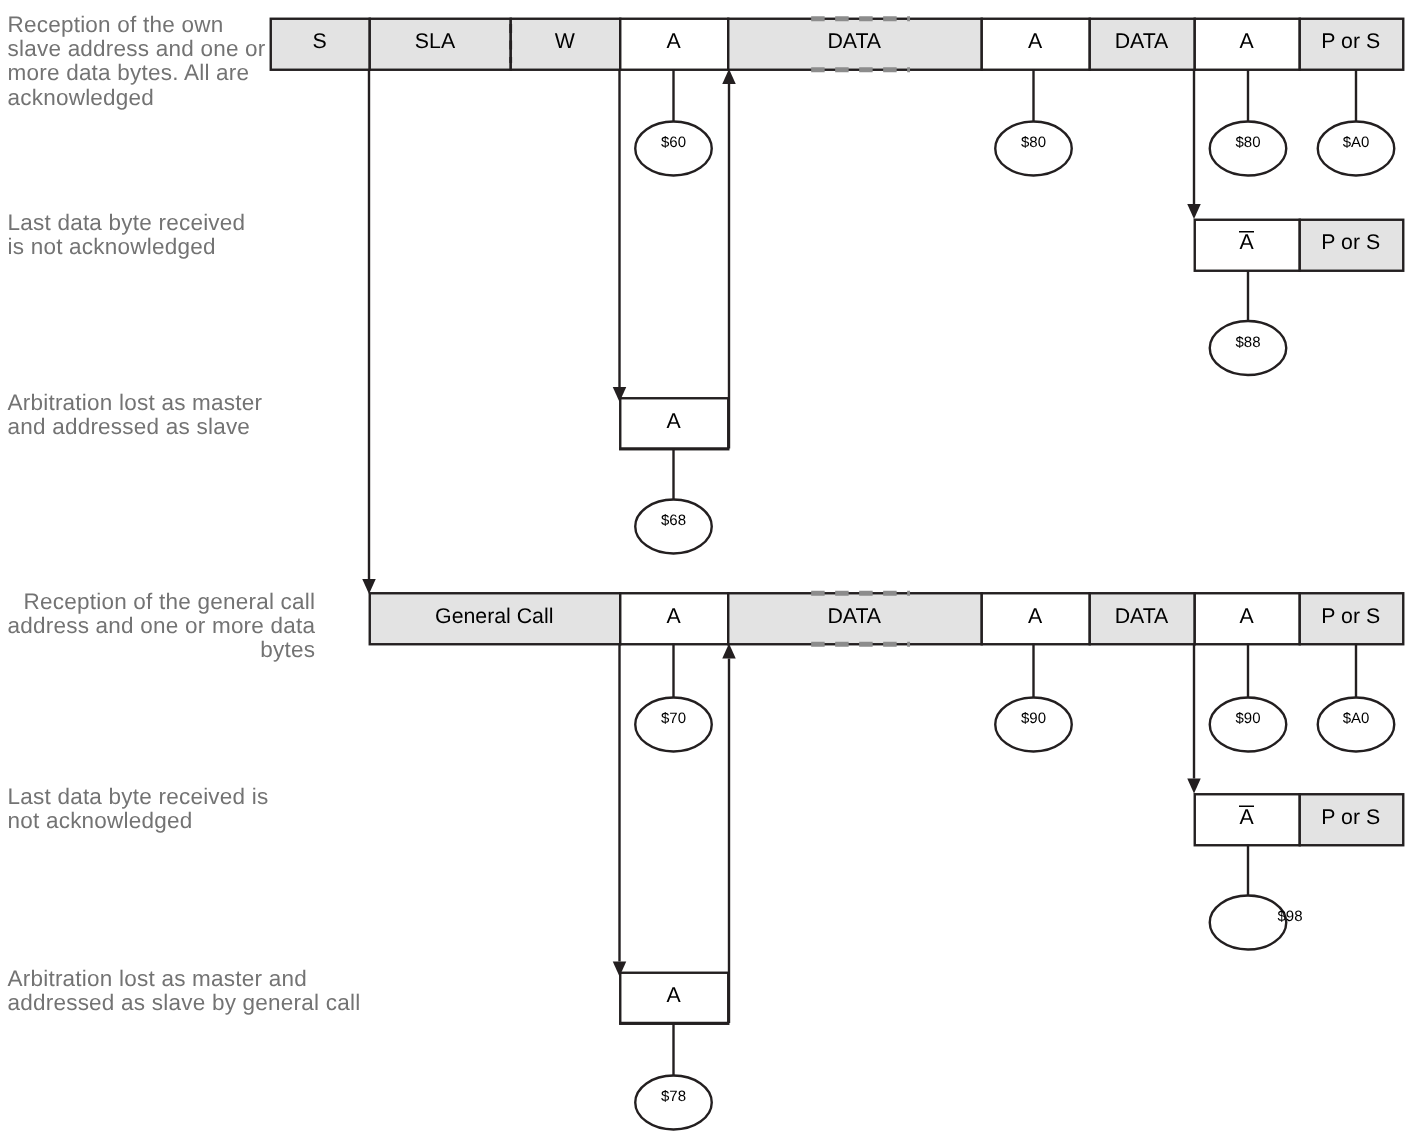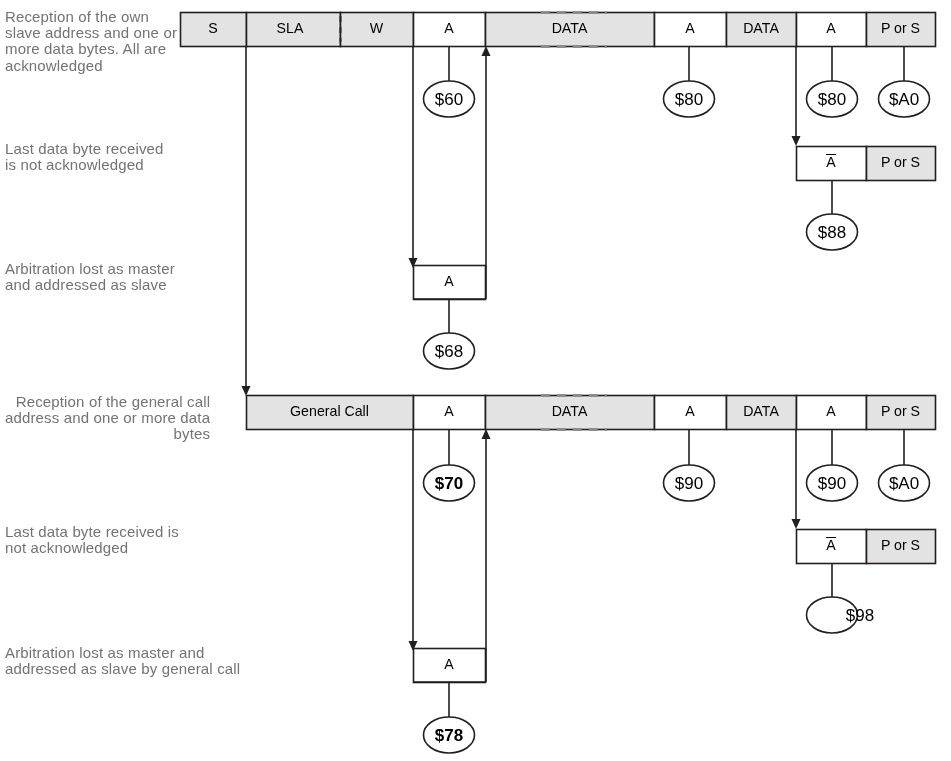--- a/index.html
+++ b/index.html
@@ -37,21 +37,21 @@
   .cell-label {
     position: absolute;
     font-size: 14.2px;
     text-align: center;
     color: #000000;
     pointer-events: none;
     white-space: nowrap;
   }
   .code-label {
     position: absolute;
-    font-size: 17px;
+    font-size: 10px;
     text-align: center;
     color: #000000;
     pointer-events: none;
     white-space: nowrap;
   }
   .nack {
     display: inline-block;
     border-top: 1.4px solid #000;
     padding-top: 0px;
     line-height: 1.05;
@@ -182,29 +182,29 @@
       <div class="code-label" style="left: 792px; top: 223px; width: 80px;">$88</div>
       <div class="cell-label" style="left: 413px; top: 273px; width: 72px;">A</div>
       <div class="code-label" style="left: 409px; top: 342px; width: 80px; text-align: center;">$68</div>
       <div class="cell-label" style="left: 246px; top: 403px; width: 167px;">General Call</div>
       <div class="cell-label" style="left: 413px; top: 403px; width: 72px;">A</div>
       <div class="cell-label" style="left: 485px; top: 403px; width: 169px;">DATA</div>
       <div class="cell-label" style="left: 654px; top: 403px; width: 72px;">A</div>
       <div class="cell-label" style="left: 726px; top: 403px; width: 70px;">DATA</div>
       <div class="cell-label" style="left: 796px; top: 403px; width: 70px;">A</div>
       <div class="cell-label" style="left: 866px; top: 403px; width: 69px;">P or S</div>
-      <div class="code-label" style="left: 409px; top: 474px; width: 80px; font-weight: bold;">$70</div>
+      <div class="code-label" style="left: 409px; top: 474px; width: 80px;">$70</div>
       <div class="code-label" style="left: 649px; top: 474px; width: 80px;">$90</div>
       <div class="code-label" style="left: 792px; top: 474px; width: 80px;">$90</div>
       <div class="code-label" style="left: 864px; top: 474px; width: 80px;">$A0</div>
       <div class="cell-label" style="left: 796px; top: 537px; width: 70px;"><span class="nack">A</span></div>
       <div class="cell-label" style="left: 866px; top: 537px; width: 69px;">P or S</div>
       <div class="code-label" style="left: 820px; top: 606px; width: 80px;">$98</div>
       <div class="cell-label" style="left: 413px; top: 656px; width: 72px;">A</div>
-      <div class="code-label" style="left: 409px; top: 726px; width: 80px; font-weight: bold;">$78</div>
+      <div class="code-label" style="left: 409px; top: 726px; width: 80px;">$78</div>
       <div class="desc" style="left: 5px; top: 9px; max-width: 240px;">Reception of the own
 slave address and one or
 more data bytes.  All are
 acknowledged</div>
       <div class="desc" style="left: 5px; top: 141px; max-width: 240px;">Last data byte received
 is not acknowledged</div>
       <div class="desc" style="left: 5px; top: 261px; max-width: 240px;">Arbitration lost as master
 and addressed as slave</div>
       <div class="desc" style="left: 5px; top: 394px; max-width: 240px; text-align: right;">Reception of the general call
 address and one or more data

